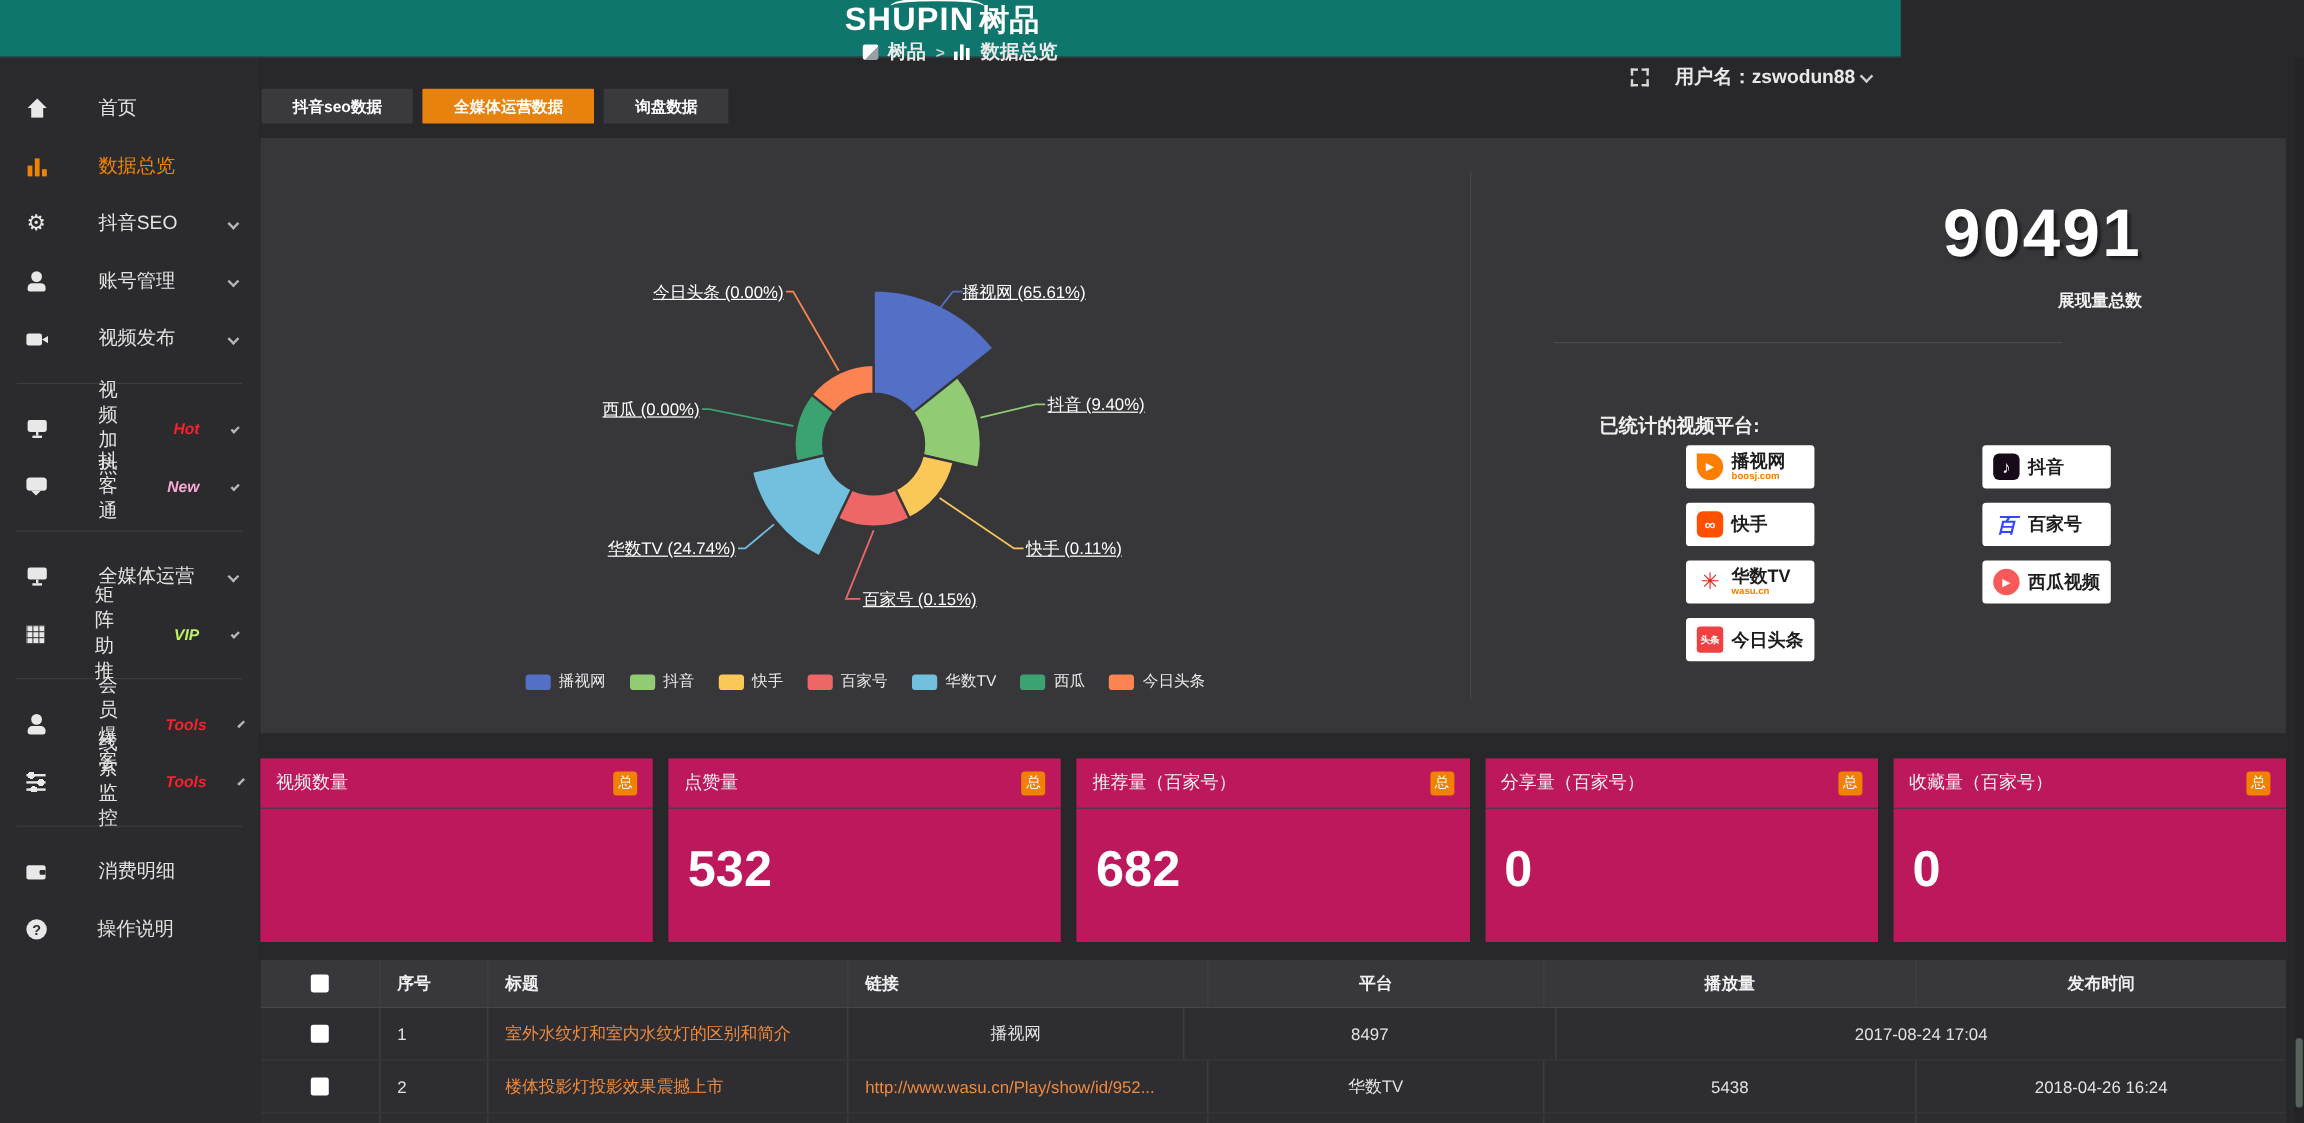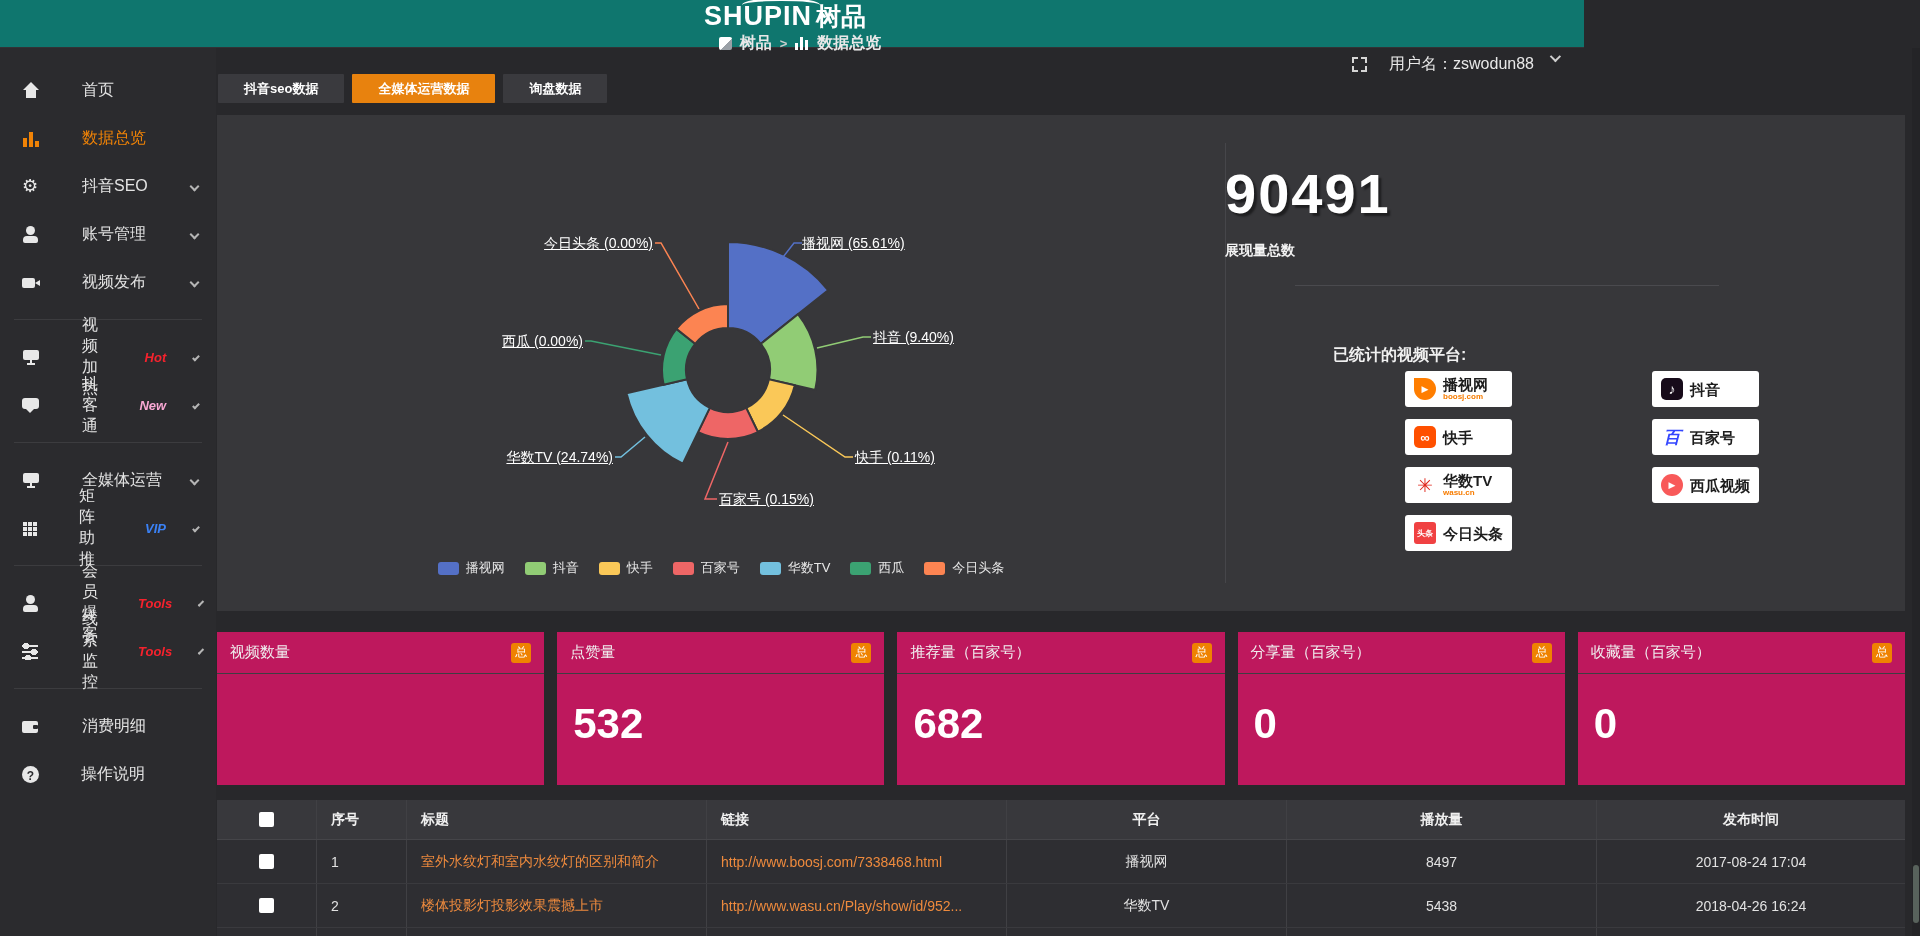--- a/index.html
+++ b/index.html
@@ -22,21 +22,21 @@
                linear-gradient(#fff,#fff) 5px 100%/3px 13px no-repeat,
                linear-gradient(#fff,#fff) 10px 100%/3px 10px no-repeat; }
   .crumb-sep { color:#cfcfcf; font-size:13px; }
   .topbar-right { margin-left:auto; display:flex; align-items:center; gap:22px; padding-right:26px; }
   .ic-fullscreen { width:15px; height:15px; display:inline-block; background:
     linear-gradient(#d6d6d6,#d6d6d6) 0 0/6px 2px no-repeat, linear-gradient(#d6d6d6,#d6d6d6) 0 0/2px 6px no-repeat,
     linear-gradient(#d6d6d6,#d6d6d6) 100% 0/6px 2px no-repeat, linear-gradient(#d6d6d6,#d6d6d6) 100% 0/2px 6px no-repeat,
     linear-gradient(#d6d6d6,#d6d6d6) 0 100%/6px 2px no-repeat, linear-gradient(#d6d6d6,#d6d6d6) 0 100%/2px 6px no-repeat,
     linear-gradient(#d6d6d6,#d6d6d6) 100% 100%/6px 2px no-repeat, linear-gradient(#d6d6d6,#d6d6d6) 100% 100%/2px 6px no-repeat;
     cursor:pointer; }
-  .user { display:flex; align-items:flex-start; gap:16px; font-size:16px; font-weight:normal; cursor:pointer; }
+  .user { display:flex; align-items:center; gap:4px; font-size:16px; font-weight:bold; cursor:pointer; }
   .chev { width:8px; height:8px; border-right:2px solid #cfcfcf; border-bottom:2px solid #cfcfcf;
     transform:rotate(45deg) translateY(-2px); display:inline-block; }
 
   
   .sidebar { position:absolute; left:0; top:48px; width:216px; bottom:0; background:#2b2b2e; padding-top:18px; }
   .sb-item { height:48px; display:flex; align-items:center; padding:0 18px 0 22px; cursor:pointer;
     font-size:16px; color:#e3e3e3; position:relative;gap:28px; }
   .sb-item.active { color:#f08306; }
   .sb-label { margin-left:14px; }
   .sb-tag { margin-left:12px; font-size:13px; font-style:italic; font-weight:bold; }
@@ -95,21 +95,21 @@
   .pie-svg { position:absolute; left:0; top:0; }
   .pie-label { position:absolute; font-size:14px; color:#fff; white-space:nowrap; line-height:18px; margin-top:-9px;text-decoration:underline; }
   .legend { position:absolute; left:0; bottom:34px; width:1008px; display:flex; justify-content:center;
     gap:20px; align-items:center; }
   .lg-item { display:flex; align-items:center; gap:7px; cursor:pointer; }
   .lg-swatch { width:21px; height:13px; border-radius:3px; }
   .lg-name { font-size:13px; color:#e8e8e8; }
   .v-divider { position:absolute; left:1008px; top:28px; bottom:28px; width:1px; background:#46464a; }
 
   .right-region { position:absolute; left:1008px; top:0; right:0; bottom:0; }
-  .rr-center { position:absolute; left:0; top:0; width:560px; text-align:left; }
+  .rr-center { position:absolute; left:0; top:0; width:560px; text-align:right; }
   .big-num { margin-top:46px; font-size:56px; font-weight:bold; color:#fff;
     text-shadow:3px 3px 2px rgba(0,0,0,.45); letter-spacing:2px; }
   .big-num-label { margin-top:16px; font-size:14px; font-weight:bold; color:#f2f2f2; }
   .rr-hr { position:absolute; left:70px; top:170px; width:424px; height:1px; background:#4a4a4e; }
   .plat-title { position:absolute; left:108px; top:230px; font-size:16px; font-weight:bold; color:#f0f0f0; }
   .plat-col { position:absolute; top:256px; display:flex; flex-direction:column; gap:12px; }
   .plat-col.c1 { left:180px; } .plat-col.c2 { left:427px; }
   .plat-badge { min-width:98px; height:36px; background:#fff; border-radius:3px; display:flex;
     align-items:center; padding:0 9px; gap:7px; }
   .pb-ic { width:22px; height:22px; flex:none; display:flex; align-items:center; justify-content:center;
@@ -223,21 +223,21 @@
     <div class="sb-divider"></div>
     <div class="sb-item">
     <span class="si si-media"></span>
     <span class="sb-label">全媒体运营</span>
 
     <span class="sb-chev"></span>
   </div>
     <div class="sb-item">
     <span class="si si-grid"></span>
     <span class="sb-label">矩阵助推</span>
-    <span class="sb-tag" style="color: #3b82f6;">VIP</span>
+    <span class="sb-tag" style="color: #bef264;">VIP</span>
     <span class="sb-chev"></span>
   </div>
     <div class="sb-divider"></div>
     <div class="sb-item">
     <span class="si si-member"></span>
     <span class="sb-label">会员爆客</span>
     <span class="sb-tag" style="color: rgb(245, 34, 45);">Tools</span>
     <span class="sb-chev"></span>
   </div>
     <div class="sb-item">
@@ -438,21 +438,20 @@
       <div class="t-cell tc4">平台</div>
       <div class="t-cell tc5">播放量</div>
       <div class="t-cell tc6">发布时间</div>
     </div>
       <div class="t-row">
       <div class="t-cell tc0">
           <span class="checkbox"></span>
         </div>
       <div class="t-cell tc1 c-num">1</div>
       <div class="t-cell tc2 t-link c-title">室外水纹灯和室内水纹灯的区别和简介</div>
-      <div class="t-cell tc3 t-link c-link">http://www.boosj.com/7338468.html</div>
       <div class="t-cell tc4 c-plat">播视网</div>
       <div class="t-cell tc5 c-plays">8497</div>
       <div class="t-cell tc6 c-time">2017-08-24 17:04</div>
     </div>
       <div class="t-row">
       <div class="t-cell tc0">
           <span class="checkbox"></span>
         </div>
       <div class="t-cell tc1 c-num">2</div>
       <div class="t-cell tc2 t-link c-title">楼体投影灯投影效果震撼上市</div>

